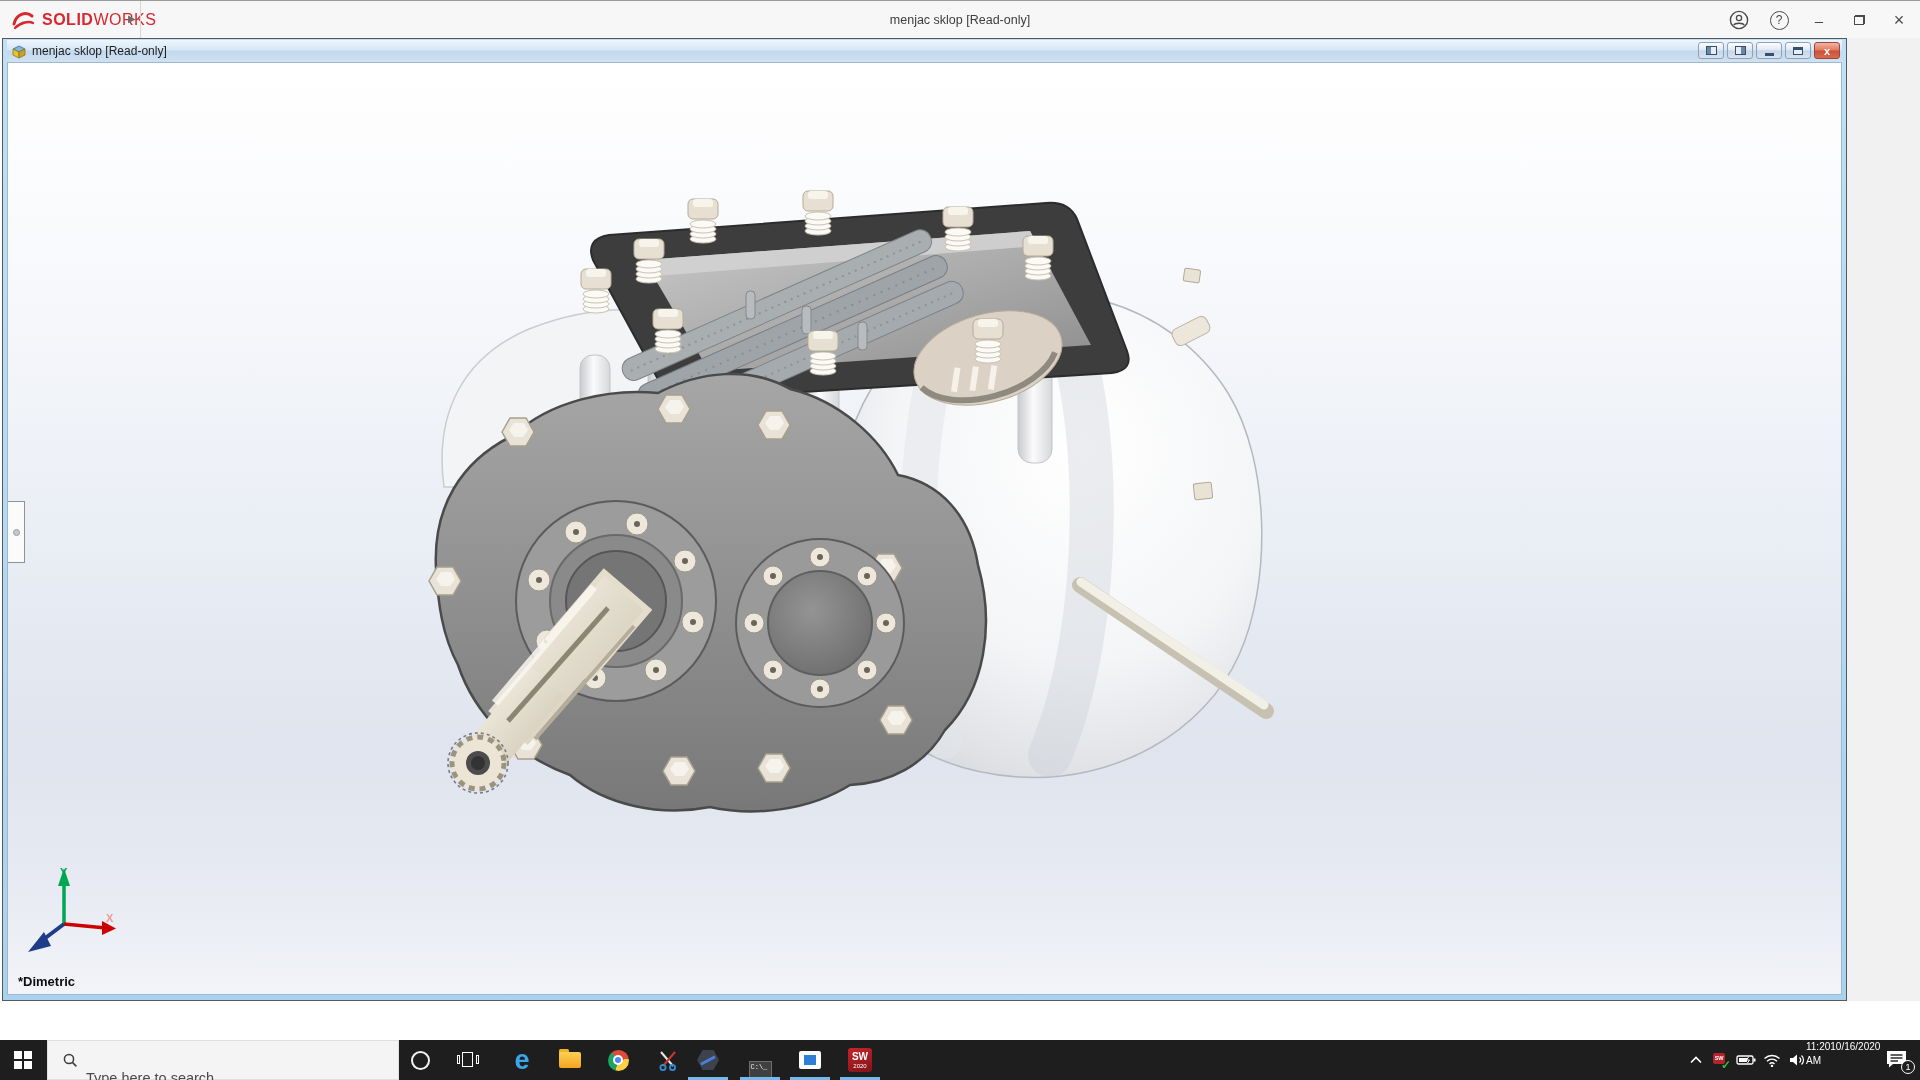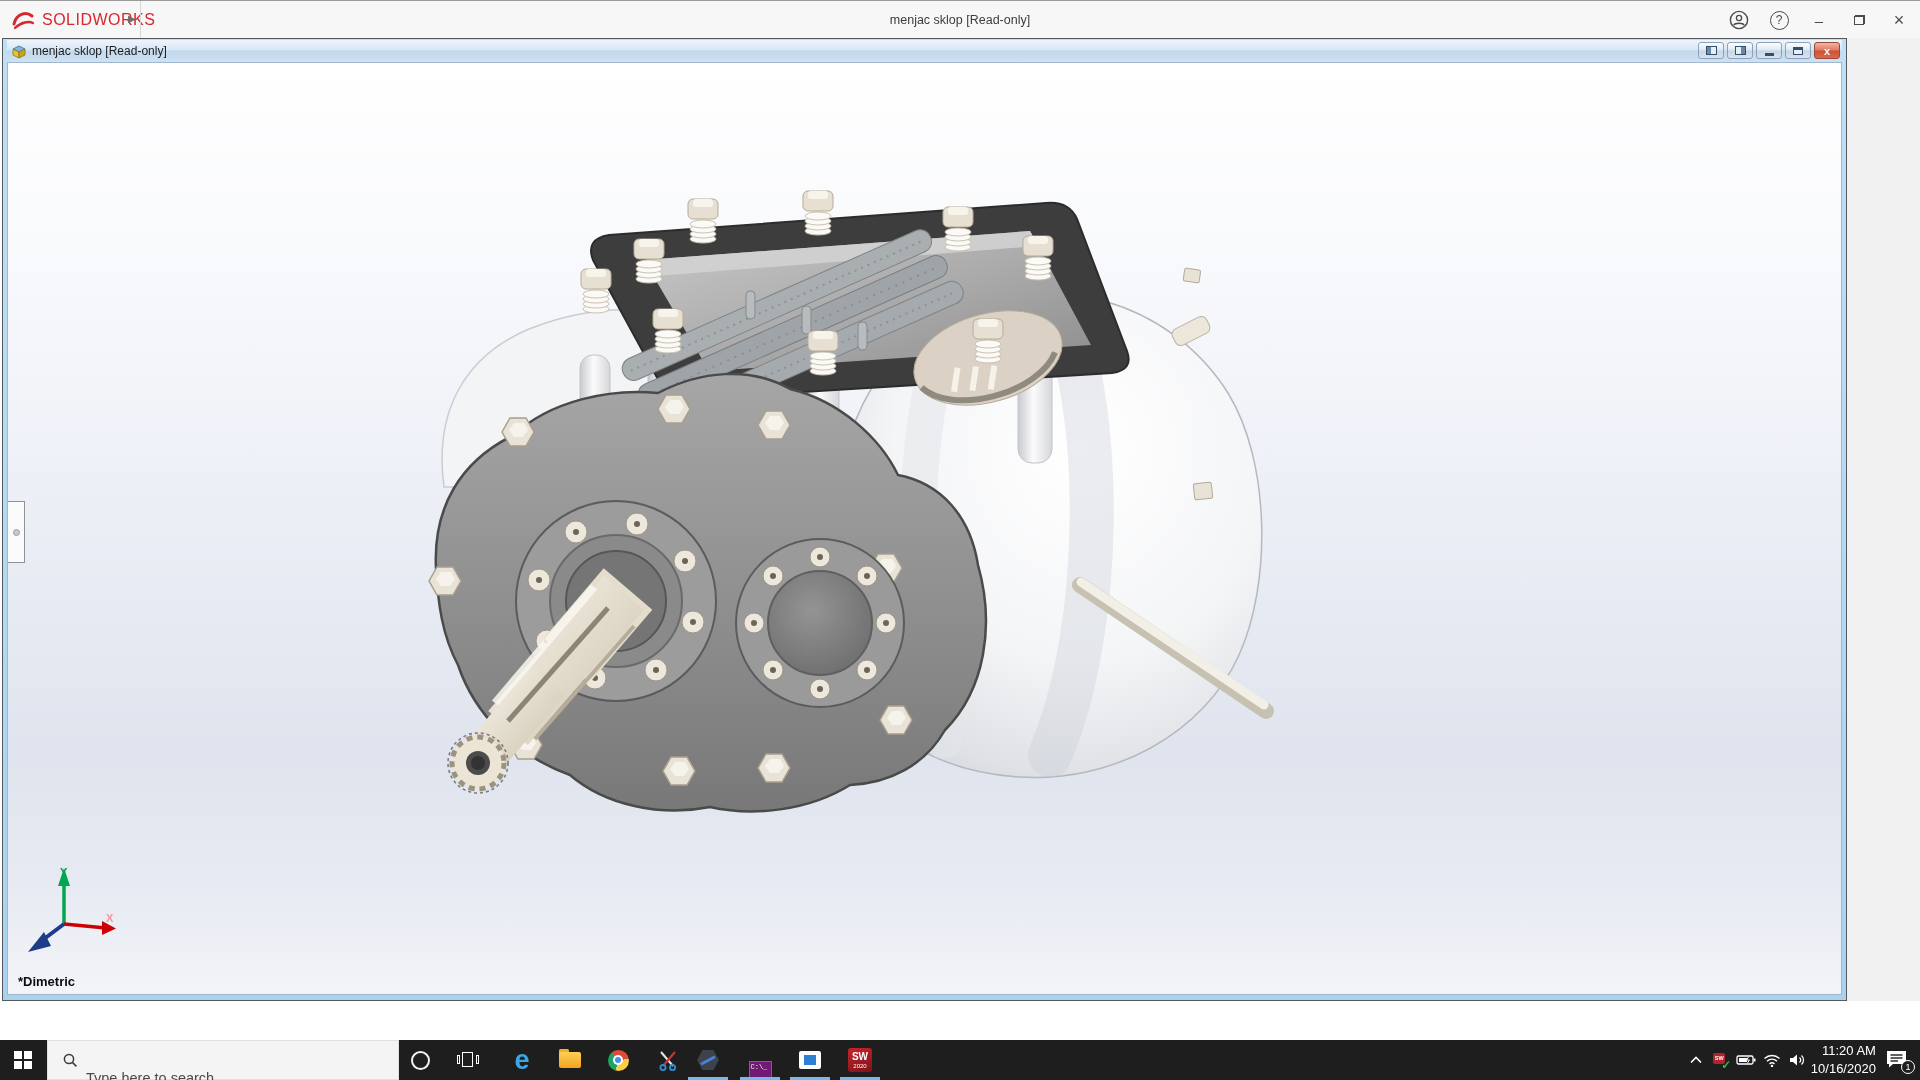--- a/index.html
+++ b/index.html
@@ -4,21 +4,21 @@
 <style>
   * { margin:0; padding:0; box-sizing:border-box; }
   html,body { width:1920px; height:1080px; overflow:hidden; background:#ffffff;
               font-family:"Liberation Sans", sans-serif; }
 
   
   .app-titlebar { position:absolute; left:0; top:0; width:1920px; height:38px;
                   background:#f7f7f7; border-top:1px solid #9a9a9a; }
   .brand { position:absolute; left:10px; top:0; height:38px; display:flex; align-items:center; gap:6px; }
   .brand-text { font-size:16px; letter-spacing:.5px; color:#d6282e; }
-  .brand-text b { font-weight:400; }
+  .brand-text b { font-weight:700; }
   .flyout-arrow { position:absolute; left:128px; top:12px; font-size:10px; color:#6d6d6d; cursor:default; }
   .brand-sep { position:absolute; left:140px; top:0; width:1px; height:38px; background:#d6d6d6; }
   .app-title { position:absolute; left:0; right:0; top:0; height:38px; display:flex;
                align-items:center; justify-content:center; font-size:12.5px; color:#3c3c3c; }
   .app-controls { position:absolute; right:8px; top:0; height:38px; display:flex; align-items:center; gap:14px; }
   .app-ctl { width:26px; height:26px; display:flex; align-items:center; justify-content:center;
              color:#4a4a4a; font-size:15px; }
   .circle-ic { width:19px; height:19px; border:1.4px solid #4a4a4a; border-radius:50%;
                display:flex; align-items:center; justify-content:center; font-size:12px; color:#4a4a4a; }
   .restore-glyph { position:relative; width:11px; height:10px; }
@@ -82,39 +82,39 @@
   .chrome-ic { position:relative; width:21px; height:21px; border-radius:50%;
                background:conic-gradient(from -40deg,#dd4b39 0 33%,#ffce43 33% 66%,#1da462 66% 100%); }
   .chrome-ic::before { content:""; position:absolute; left:5.5px; top:5.5px; width:10px; height:10px;
                        background:#ffffff; border-radius:50%; }
   .chrome-ic::after { content:""; position:absolute; left:7.5px; top:7.5px; width:6px; height:6px;
                       background:#4c8bf5; border-radius:50%; }
   .hexagon-ic { width:22px; height:20px; background:#3d434c;
                 clip-path:polygon(25% 0,75% 0,100% 50%,75% 100%,25% 100%,0 50%); position:relative; }
   .hexagon-ic::after { content:""; position:absolute; left:3px; top:9px; width:16px; height:3px;
                        background:#4d7edb; transform:rotate(-28deg); }
-  .cmd-ic { width:23px; height:18px; background:#701a75; border:1px solid #6d6d6d; color:#f0f0f0;
+  .cmd-ic { width:23px; height:18px; background:#404040; border:1px solid #6d6d6d; color:#f0f0f0;
             font-family:"Liberation Mono",monospace; font-size:7px; line-height:1; padding:2px 1px;margin-top:20px; }
   .photos-ic { width:22px; height:18px; background:#fdfdfd; border-radius:2px;
                display:flex; align-items:center; justify-content:center; }
   .photos-ic i { width:12px; height:10px; background:#2f7fd6; }
   .sw-ic { width:24px; height:24px; background:linear-gradient(160deg,#c6242a,#7e1418); border-radius:3px;
            display:flex; flex-direction:column; align-items:center; justify-content:center; color:#ffffff; }
   .sw-ic .sw-top { font-size:10px; font-weight:700; line-height:1; }
   .sw-ic .sw-year { font-size:6px; line-height:1; margin-top:1px; }
 
   .tray { right:0; width:236px; justify-content:flex-start; gap:0; }
   .tray-item { height:40px; display:flex; align-items:center; justify-content:center; }
   .shield-ic { position:relative; width:15px; height:15px; }
   .shield-ic .sq { position:absolute; left:0; top:0; width:12px; height:11px; background:#b3232b;
                    border-radius:2px; color:#fff; font-size:5.5px; font-weight:700;
                    display:flex; align-items:center; justify-content:center; }
   .shield-ic .chk { position:absolute; right:-3px; bottom:-3px; color:#35c13f; font-size:12px; font-weight:700; line-height:1; }
-  .clock { display:flex; flex-direction:column; align-items:flex-end; justify-content:center;
-           color:#ffffff; font-size:13px; line-height:1.35; width:66px; }
+  .clock { display:flex; flex-direction:row; align-items:flex-start; justify-content:center;
+           color:#ffffff; font-size:10px; line-height:1.35; width:66px; }
   .action-ic { position:relative; width:26px; height:22px; }
   .badge { position:absolute; right:-4px; bottom:-3px; width:14px; height:14px; border:1.4px solid #ffffff;
            border-radius:50%; background:#1e1e1e; color:#ffffff; font-size:9px;
            display:flex; align-items:center; justify-content:center; }
 
   svg text { font-family:"Liberation Sans",sans-serif; }
 </style>
 </head>
 <body>
 

